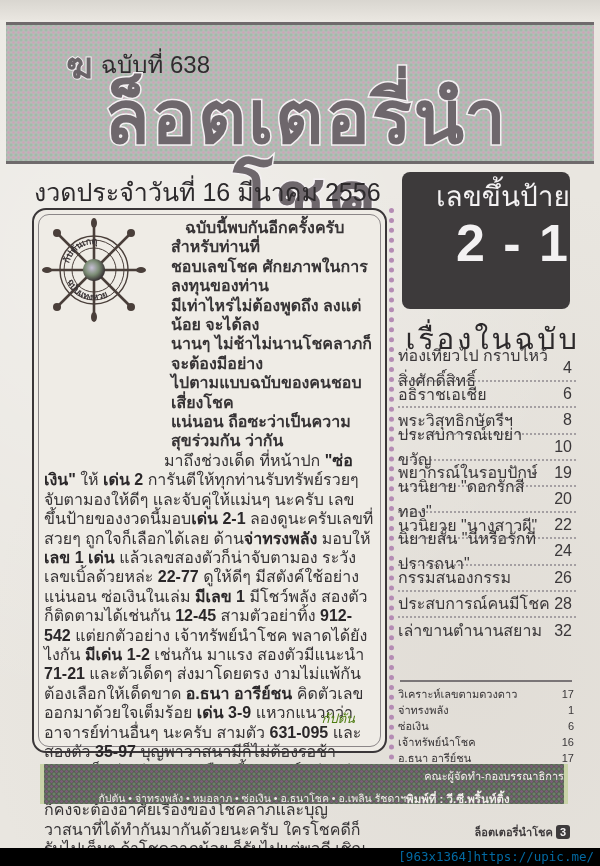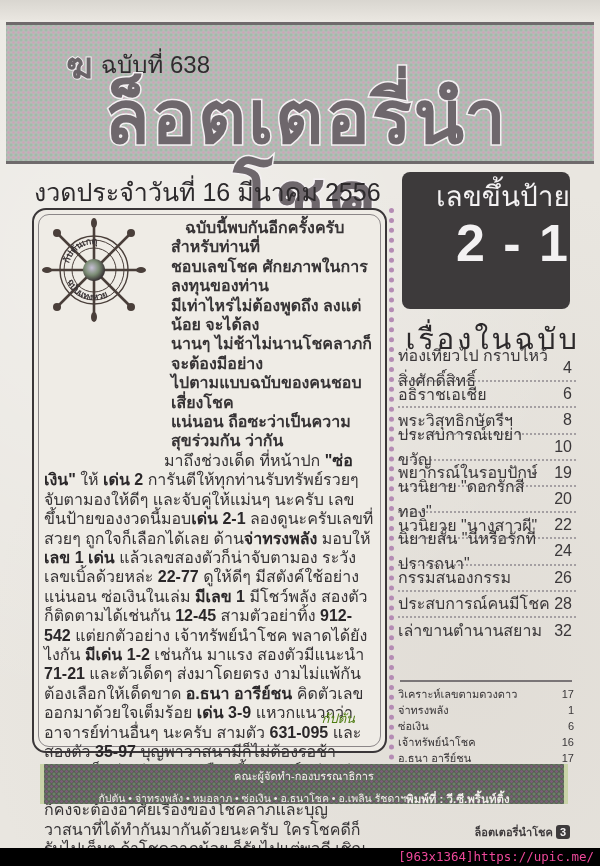--- a/index.html
+++ b/index.html
@@ -108,33 +108,33 @@
 
   
   .credits {
     position: absolute; left: 40px; top: 764px; width: 528px; height: 40px;
     background-color: #5a5d55;
     background-image:
       radial-gradient(circle, #7a5f78 1px, transparent 1.6px),
       radial-gradient(circle, #6c8a6a 1px, transparent 1.6px);
     background-size: 5px 5px, 5px 5px; background-position: 0 0, 2.5px 2.5px;
     border-left: 4px solid #c9d3a8; border-right: 4px solid #c9d3a8;
-    color: #f1eeea; text-align: center; font-family: "Liberation Sans", sans-serif;
+    color: #f1eeea; text-align: right; font-family: "Liberation Sans", sans-serif;
   }
   .credits-title { font-size: 11px; margin-top: 3px; }
   .credits-line { display:flex; justify-content: center; gap: 0; font-size: 10.5px; margin-top: 5px; white-space: nowrap; }
   .credits-printer { font-weight: bold; font-size: 11.5px; }
 
   .footer { position: absolute; right: 30px; top: 823px; display:flex; align-items:center; gap:3px; }
   .footer-name { font-family: "Liberation Sans", sans-serif; font-weight: bold; font-size: 11px; color: #3e3a3c; }
   .page-badge { background: #3d3a3b; color:#f2f0f1; font-family: "Liberation Sans", sans-serif; font-weight: bold; font-size: 11px; border-radius: 3px; padding: 1px 4px; }
 
   .watermark {
     position: absolute; left: 0; top: 848px; width: 600px; height: 18px; background: #000;
-    color: #ec4899; font-family: "DejaVu Sans Mono", monospace; font-size: 12.5px;
+    color: #0369a1; font-family: "DejaVu Sans Mono", monospace; font-size: 12.5px;
     text-align: right; padding-right: 6px; line-height: 18px;
   }
 </style>
 </head>
 <body>
 
 <div class="page">
   <div class="page-shadow-top"></div>
 
   <div class="masthead">

